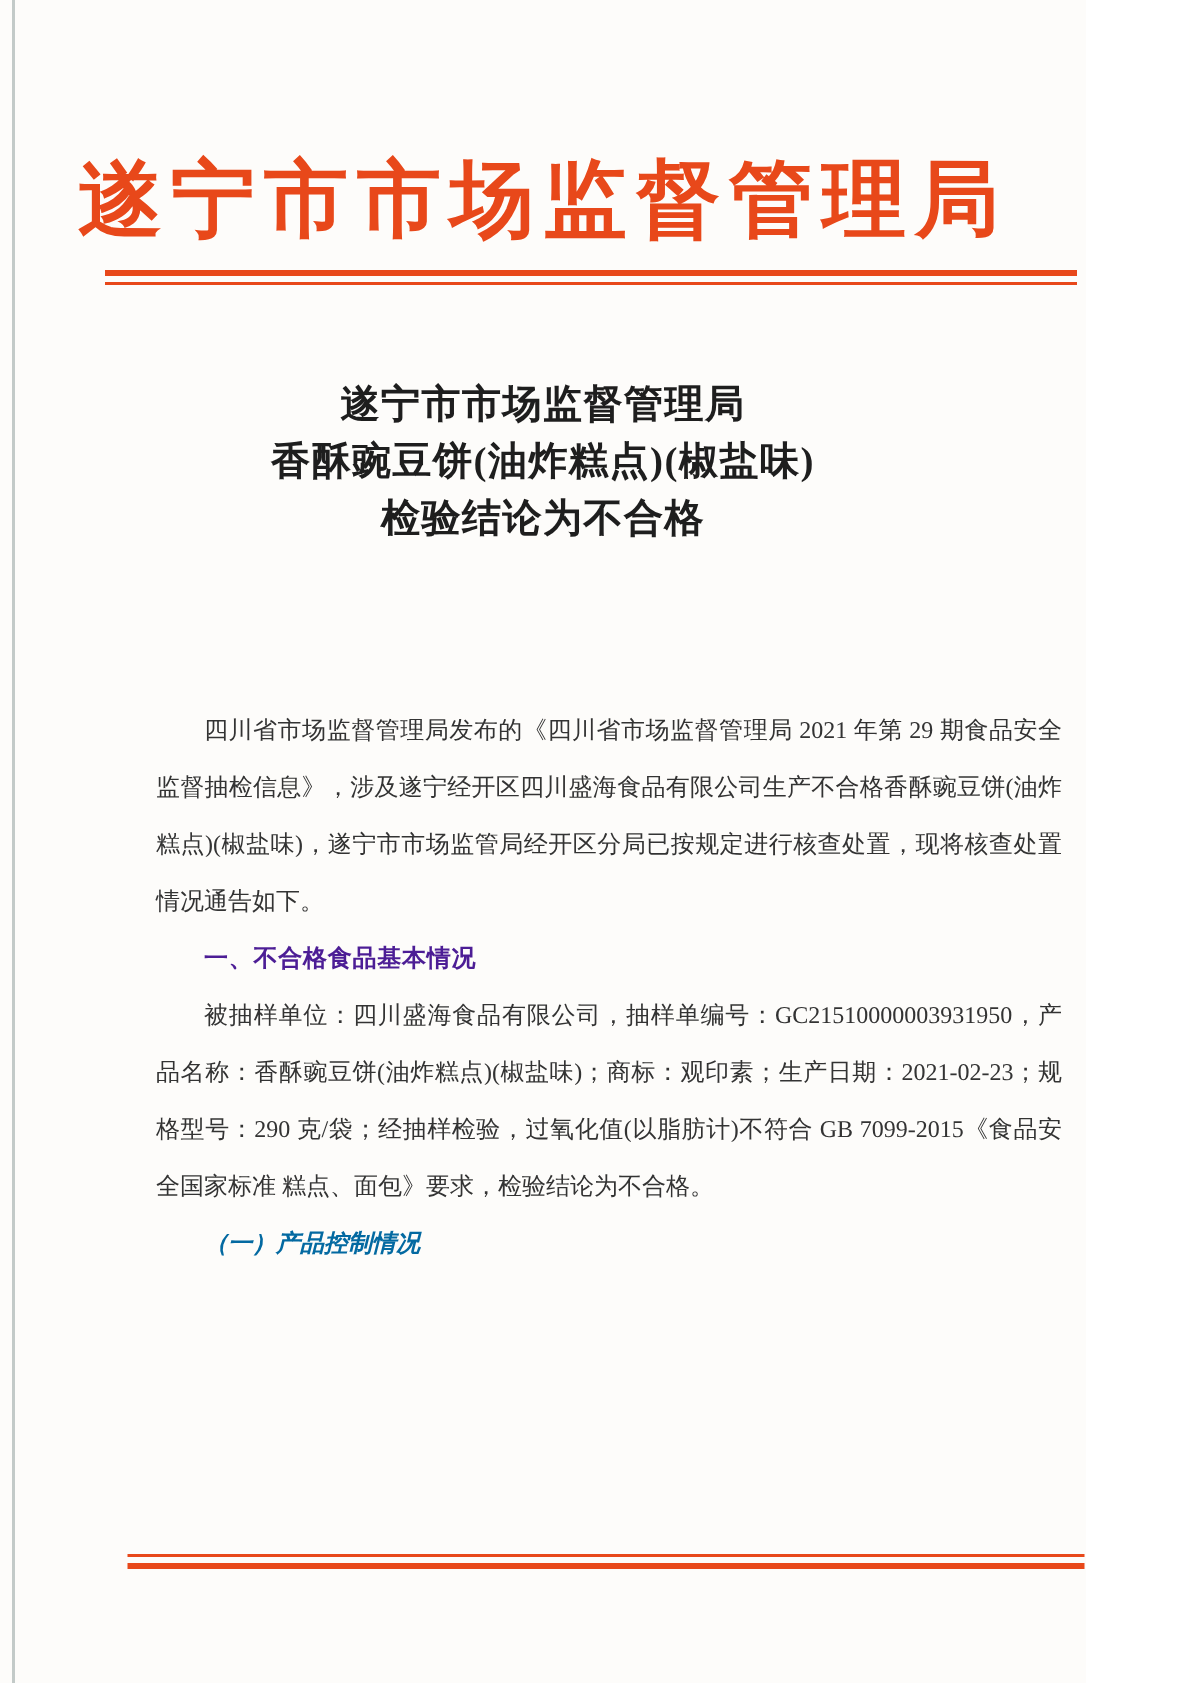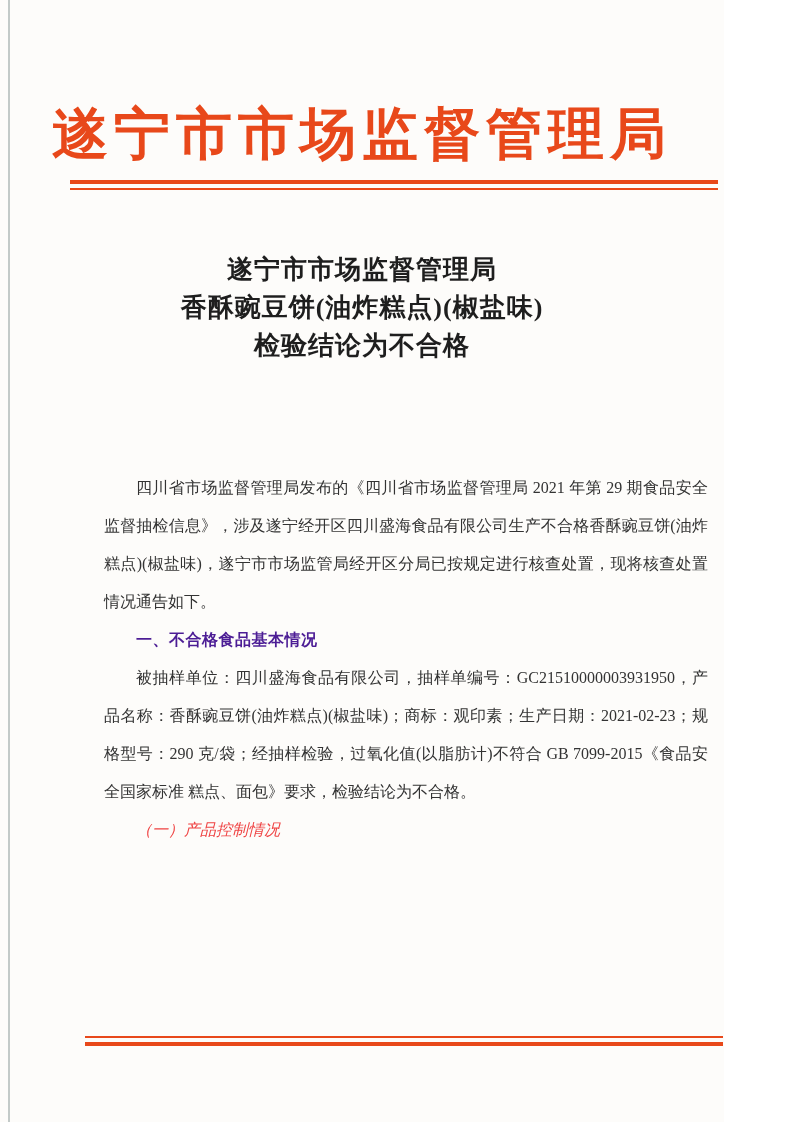--- a/index.html
+++ b/index.html
@@ -90,21 +90,22 @@
   .section-heading {
     text-indent: 2em;
     font-family: "Liberation Sans", "DejaVu Sans", sans-serif;
     font-weight: bold;
     color: #4c1d95;
     letter-spacing: 0.5px;
   }
   .sub-heading {
     text-indent: 2em;
     font-style: italic;
-    color: #ef4444;
+    color: #0369a1;
+    font-weight: bold;
   }
 
   
   .foot-rule-thin {
     position: absolute;
     top: 1036px;
     left: 85px;
     width: 638px;
     height: 2px;
     background: #e8481a;

